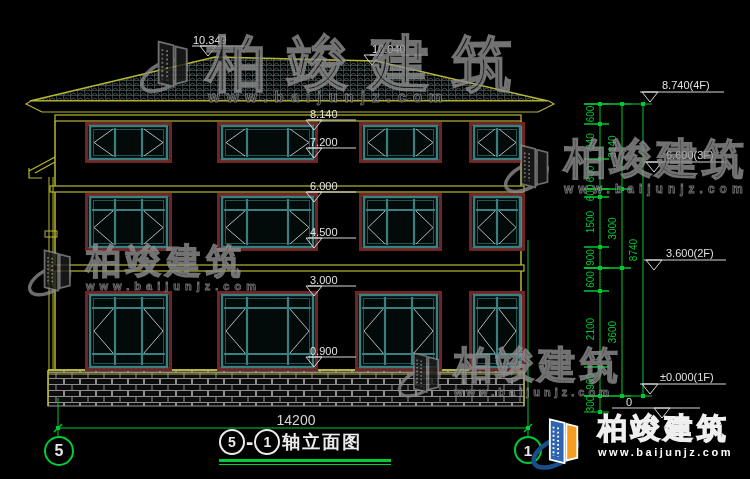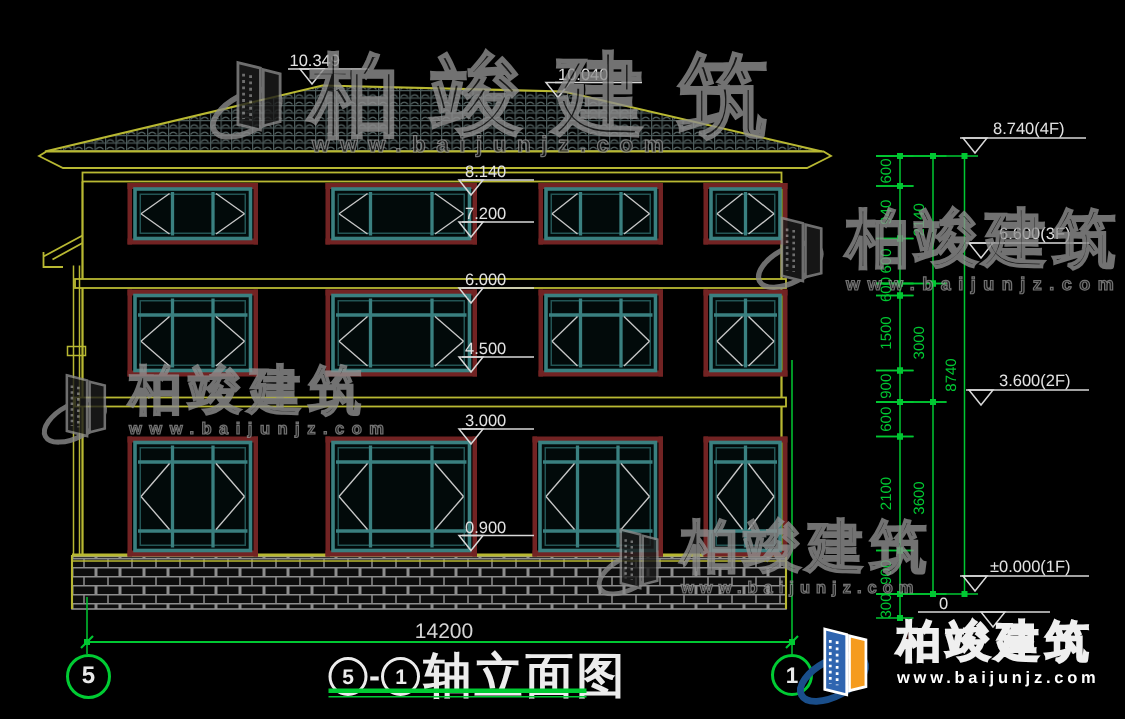--- a/index.html
+++ b/index.html
@@ -19,21 +19,21 @@
               font-size:29px;letter-spacing:4px;line-height:1.15;white-space:nowrap;}
   .brand-url{color:#fff;font-weight:bold;font-size:11px;letter-spacing:2.5px;margin-top:1px;white-space:nowrap;}
   
   .bubble{border:2px solid #00cc33;border-radius:50%;color:#e8e8e8;display:flex;
           align-items:center;justify-content:center;font-weight:bold;background:#000;}
   
   .title{display:flex;align-items:center;color:#ececec;white-space:nowrap;}
   .title .ax{width:22px;height:22px;border:2px solid #ececec;border-radius:50%;display:inline-flex;
              align-items:center;justify-content:center;font-size:14px;font-weight:bold;}
   .title .dash{font-size:22px;font-weight:bold;margin:0 1px;}
-  .title .tname{font-size:32px;font-weight:bold;letter-spacing:2px;margin-left:2px;}
+  .title .tname{font-size:18px;font-weight:bold;letter-spacing:2px;margin-left:2px;}
   .uline{background:#00cc33;}
   .dimlabel{color:#d5d5d5;font-size:14px;text-align:center;}
 </style>
 </head>
 <body>
 
 <div id="stage">
 
   <svg class="layer" width="750" height="479">
     <defs>

